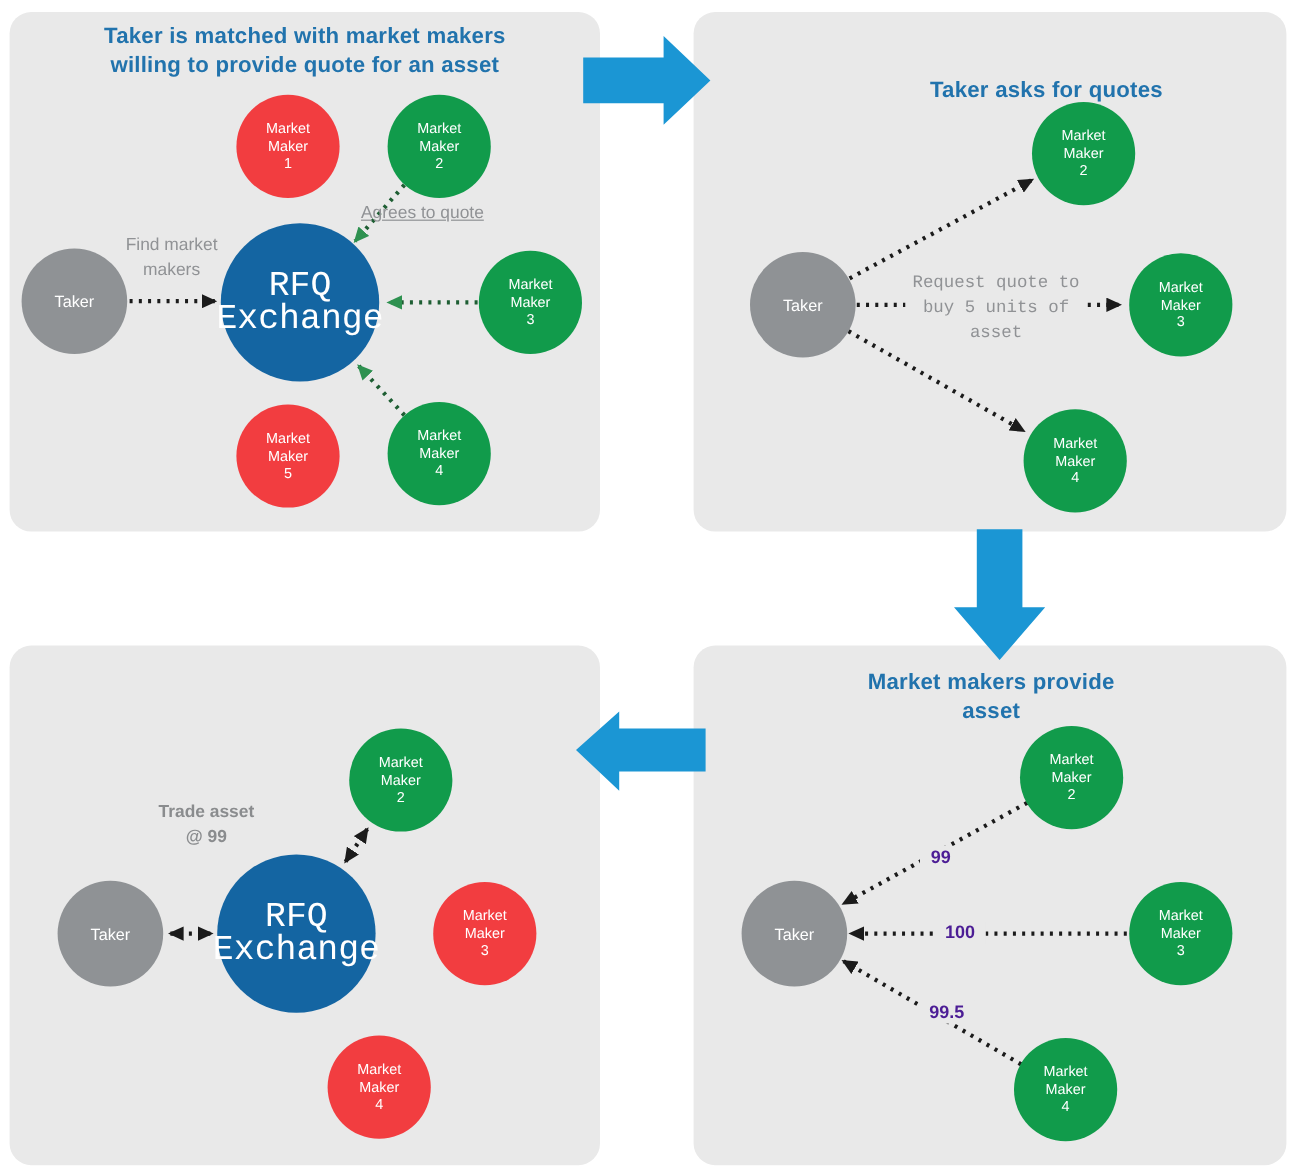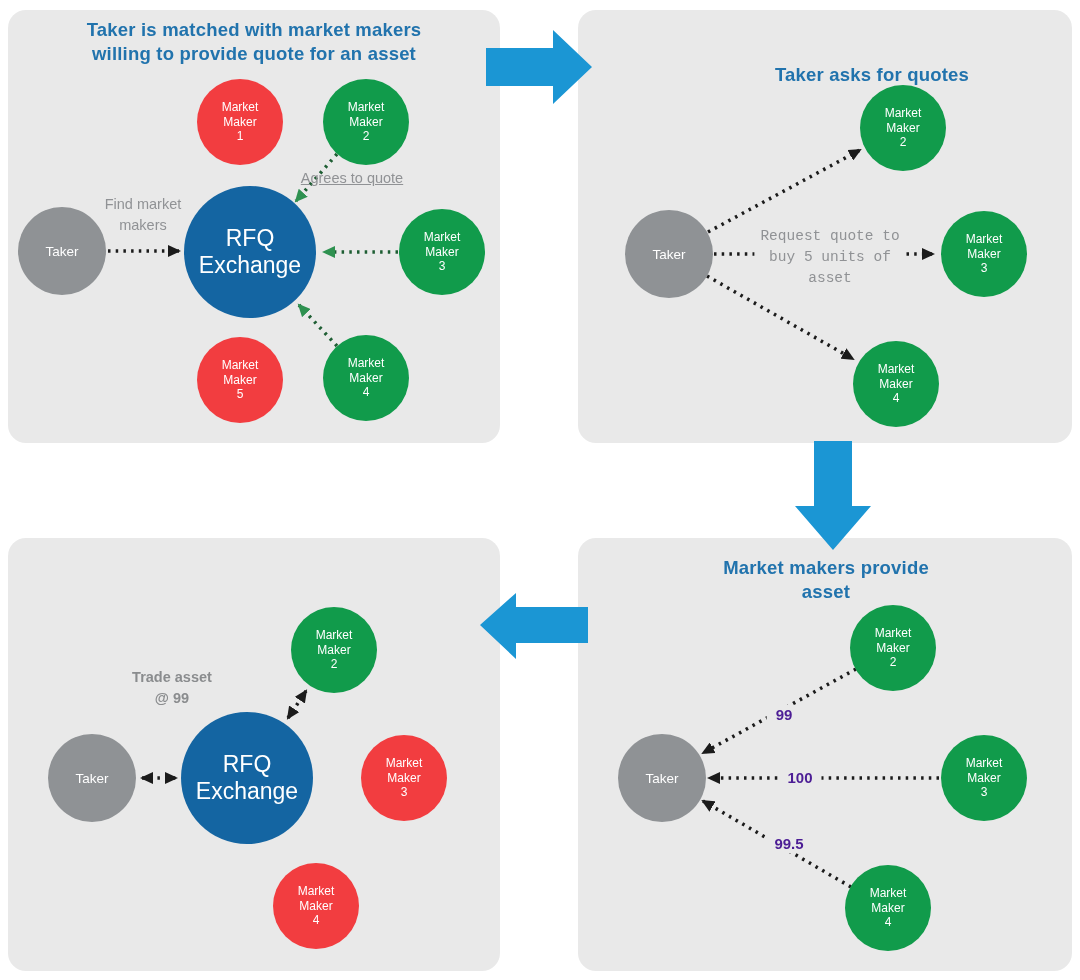--- a/index.html
+++ b/index.html
@@ -18,21 +18,21 @@
     text-align:center;white-space:pre-line;transform:translateX(-50%);letter-spacing:0.2px;
   }
   .arrows{position:absolute;left:0;top:0;pointer-events:none;}
 
   .node{
     position:absolute;border-radius:50%;display:flex;align-items:center;justify-content:center;
     text-align:center;color:#ffffff;white-space:pre-line;
   }
   .node.mm{width:86px;height:86px;font-size:12px;line-height:14.5px;}
   .node.taker{width:88px;height:88px;font-size:13.5px;}
-  .node.rfq{width:132px;height:132px;font-size:23px;line-height:27px;}
+  .node.rfq{width:132px;height:132px;font-size:29px;line-height:27px;font-family:Liberation Mono, monospace;}
 
   .note{
     position:absolute;color:#909295;font-size:14.5px;line-height:21px;text-align:center;
     white-space:pre-line;transform:translateX(-50%);
   }
   .note.masked{background:#e9e9e9;padding:0 6px;font-family:Liberation Mono, monospace;}
   .note.bold{font-weight:bold;color:#8a8c8e;}
   .quote{
     position:absolute;color:#4c1d95;font-size:15px;font-weight:bold;text-align:center;
     transform:translateX(-50%);background:#e9e9e9;padding:1px 9px;

